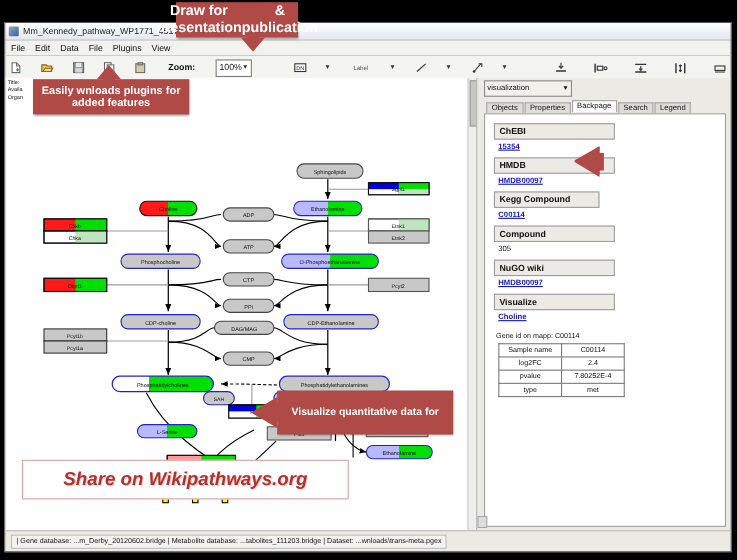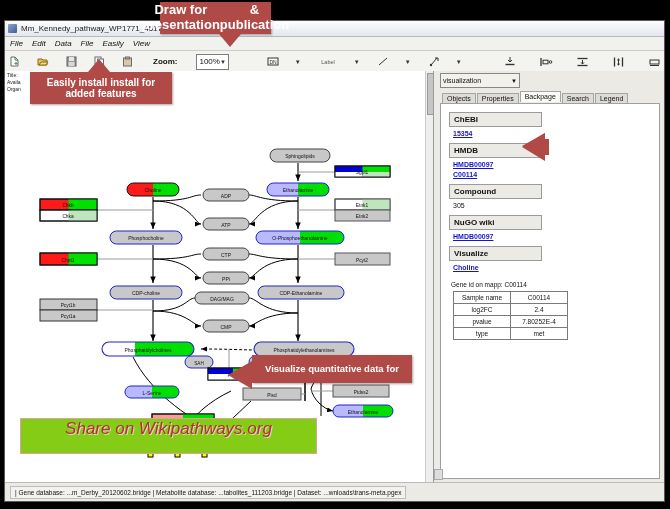--- a/index.html
+++ b/index.html
@@ -9,21 +9,21 @@
   
   .win{position:absolute;left:4px;top:20px;width:661px;height:482px;background:#e8e8e4;
        border:1px solid #5a5a5a;box-sizing:border-box;}
   .titlebar{height:15px;background:linear-gradient(#fdfdfd,#e3e7ee);
             border-bottom:1px solid #b9b9b9;display:flex;align-items:center;padding:0 3px;}
   .titlebar .tb-ico{width:9px;height:9px;margin-right:4px;
       background:linear-gradient(135deg,#8fa8c8,#3c5f94);border-radius:1px;}
   .titlebar .tb-txt{font-size:8px;color:#222;white-space:nowrap;overflow:hidden;}
   .menubar{height:13px;background:#f1f1ee;border-bottom:1px solid #ccc;
            display:flex;align-items:center;padding-left:5px;gap:9px;}
-  .menubar span{font-size:8px;color:#111;font-style:italic;}
+  .menubar span{font-size:8px;color:#111;}
   .toolbar{height:21px;background:#f3f3f0;border-bottom:1px solid #c8c8c8;
            display:flex;align-items:center;padding-left:4px;gap:17px;}
   .tbtn{width:14px;height:15px;display:flex;align-items:center;justify-content:center;
         font-size:10px;color:#4a4a4a;}
   .tsep{width:1px;height:13px;background:#c3c3c3;margin:0 2px;}
   .zl{font-size:8px;color:#111;margin-left:3px;margin-right:2px;font-weight:bold;}
   .zoomsel{width:76px;height:14px;background:#fff;border:1px solid #7d7d7d;
            display:flex;align-items:center;justify-content:space-between;font-size:8px;padding:0 2px;color:#111;}
   .zoomsel .arw{font-size:6px;color:#333;}
   .drop-arw{font-size:6px;color:#333;margin-left:-1px;}
@@ -40,21 +40,21 @@
   
   .right{flex:1;background:#eceae4;display:flex;flex-direction:column;position:relative;}
   .viscombo{margin:2px 0 2px 6px;width:74px;height:13px;background:#f2f1ec;border:1px solid #888;
             display:flex;align-items:center;justify-content:space-between;font-size:7px;padding:0 2px;color:#111;}
   .tabrow{display:flex;align-items:flex-end;margin-left:8px;gap:1px;height:13px;}
   .tab{font-size:7px;padding:1px 4px 1px 4px;background:#dedcd6;border:1px solid #a5a5a5;
        border-bottom:none;color:#111;}
   .tab.active{background:#fbfbf9;font-weight:normal;position:relative;top:-1px;padding-bottom:2px;}
   .tabcontent{flex:1;margin:0 4px 4px 6px;background:#fff;border:1px solid #a0a0a0;overflow:hidden;
               position:relative;padding:6px 8px;}
-  .dbbox{width:93px;border:1px solid #9b9b9b;background:#eceae4;font-size:8px;font-weight:bold;
+  .dbbox{width:110px;border:1px solid #9b9b9b;background:#eceae4;font-size:8px;font-weight:bold;
          color:#111;padding:2px 4px;box-sizing:border-box;margin-top:6px;}
   .dblink{font-size:7px;color:#1414c8;text-decoration:underline;margin:3px 0 0 4px;display:block;font-weight:bold;}
   .dbplain{font-size:7px;color:#111;margin:3px 0 0 4px;display:block;}
   .exprhdr{font-size:9px;font-weight:bold;color:#000;margin-top:9px;}
   .geneid{font-size:6.5px;color:#111;margin-top:10px;margin-left:2px;}
   table.expr{border-collapse:collapse;margin-top:3px;margin-left:4px;}
   table.expr td{border:1px solid #7a7a7a;font-size:6.5px;text-align:center;padding:2px 4px;color:#111;
                 min-width:48px;}
   .panelscroll{position:absolute;left:0;bottom:3px;width:7px;height:9px;background:#ddd;border:1px solid #aaa;}
 
@@ -62,41 +62,41 @@
   .status{position:absolute;left:0;right:0;bottom:0;height:18px;background:#eceae4;
           border-top:1px solid #bbb;display:flex;align-items:center;}
   .statusinner{margin-left:5px;font-size:6.5px;color:#111;border:1px solid #bdbdbd;background:#f3f2ee;
                padding:2px 4px;white-space:nowrap;}
 
   
   .callout{position:absolute;background:#b04a46;color:#fff;font-weight:bold;text-align:center;
            z-index:40;box-shadow:1px 1px 2px rgba(0,0,0,.35);display:flex;align-items:center;
            justify-content:center;line-height:1.15;}
   .arrow-d{position:absolute;width:0;height:0;z-index:40;}
-  .share{position:absolute;z-index:40;background:#84cc16;border:1px solid #dba3a0;
-         color:#b3312c;font-style:italic;font-weight:normal;display:flex;align-items:flex-start;
+  .share{position:absolute;z-index:40;background:#ffffff;border:1px solid #dba3a0;
+         color:#b3312c;font-style:italic;font-weight:bold;display:flex;align-items:center;
          justify-content:center;text-shadow:1px 1px 0 #e9cfcf;}
 </style>
 </head>
 <body>
 <div id="root">
 
 <div class="win">
 
   <div class="titlebar">
     <div class="tb-ico"></div>
     <div class="tb-txt">Mm_Kennedy_pathway_WP1771_45176.gpml</div>
   </div>
 
   <div class="menubar">
     <span>File</span>
     <span>Edit</span>
     <span>Data</span>
     <span>File</span>
-    <span>Easily</span>
+    <span>Plugins</span>
     <span>View</span>
   </div>
 
   <div class="toolbar">
     <div class="tbtn">
       <svg width="11" height="11" viewBox="0 0 11 11">
             <path d="M2 1h4l3 3v6H2z" fill="#fff" stroke="#6b6b6b"></path>
             <path d="M6 1v3h3" fill="none" stroke="#6b6b6b"></path>
             <path d="M7 6v3M5.5 7.5h3" stroke="#3a9b3a"></path>
           </svg>
@@ -498,20 +498,21 @@
       </div>
 
       <div class="tabcontent">
 
         <div class="dbbox" style="margin-top:2px">ChEBI</div>
         <a class="dblink">15354</a>
 
         <div class="dbbox">HMDB</div>
         <a class="dblink">HMDB00097</a>
 
+        <div class="dbbox" style="width:96px">Kegg Compound</div>
         <a class="dblink">C00114</a>
 
         <div class="dbbox">Compound</div>
         <span class="dbplain">305</span>
 
         <div class="dbbox">NuGO wiki</div>
         <a class="dblink">HMDB00097</a>
 
         <div class="dbbox">Visualize</div>
         <a class="dblink">Choline</a>
@@ -550,31 +551,31 @@
 </div>
 
 <div class="callout" style="left:160px;top:2px;width:111px;height:32px;font-size:13px;flex-direction:row;">
   <span>Draw for presentation</span>
   <span>&amp; publication</span>
 </div>
 <div class="arrow-d" style="left:219px;top:34px;border-left:11px solid transparent;border-right:11px solid transparent;border-top:13px solid #b04a46;"></div>
 <div style="position:absolute;left:225px;top:30px;width:10px;height:8px;background:#b04a46;z-index:40;"></div>
 
 <div class="callout" style="left:30px;top:72px;width:142px;height:32px;font-size:10px;flex-direction:column;">
-  <span>Easily install install for</span>
+  <span>Easily wnloads plugins for</span>
   <span>added features</span>
 </div>
 <div class="arrow-d" style="left:88px;top:59px;border-left:11px solid transparent;border-right:11px solid transparent;border-bottom:13px solid #b04a46;"></div>
 <div style="position:absolute;left:94px;top:70px;width:10px;height:6px;background:#b04a46;z-index:40;"></div>
 
 <div class="arrow-d" style="left:522px;top:133px;border-top:13px solid transparent;border-bottom:13px solid #b04a46;border-right:23px solid #b04a46;border-bottom-color:transparent;"></div>
 <div style="position:absolute;left:522px;top:133px;width:0;height:0;border-top:14px solid transparent;border-bottom:14px solid transparent;border-right:23px solid #b04a46;z-index:40;"></div>
 <div style="position:absolute;left:543px;top:139px;width:6px;height:16px;background:#b04a46;z-index:40;"></div>
 
-<div class="callout" style="left:252px;top:355px;width:160px;height:28px;font-size:9.5px;flex-direction:column;">
+<div class="callout" style="left:252px;top:355px;width:160px;height:40px;font-size:9.5px;flex-direction:column;">
   <span>Visualize quantitative data  for</span>
 </div>
 <div style="position:absolute;left:228px;top:361px;width:0;height:0;border-top:14px solid transparent;border-bottom:14px solid transparent;border-right:24px solid #b04a46;z-index:40;"></div>
 <div style="position:absolute;left:250px;top:367px;width:6px;height:16px;background:#b04a46;z-index:40;"></div>
 
 <div class="share" style="left:20px;top:418px;width:295px;height:34px;font-size:17px;">
   <span>Share on Wikipathways.org</span>
 </div>
 
 </div>

